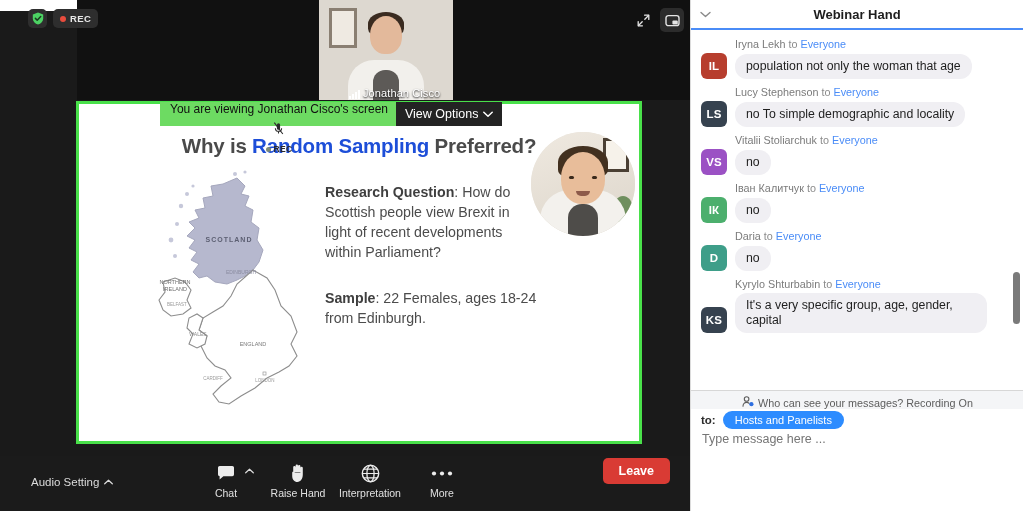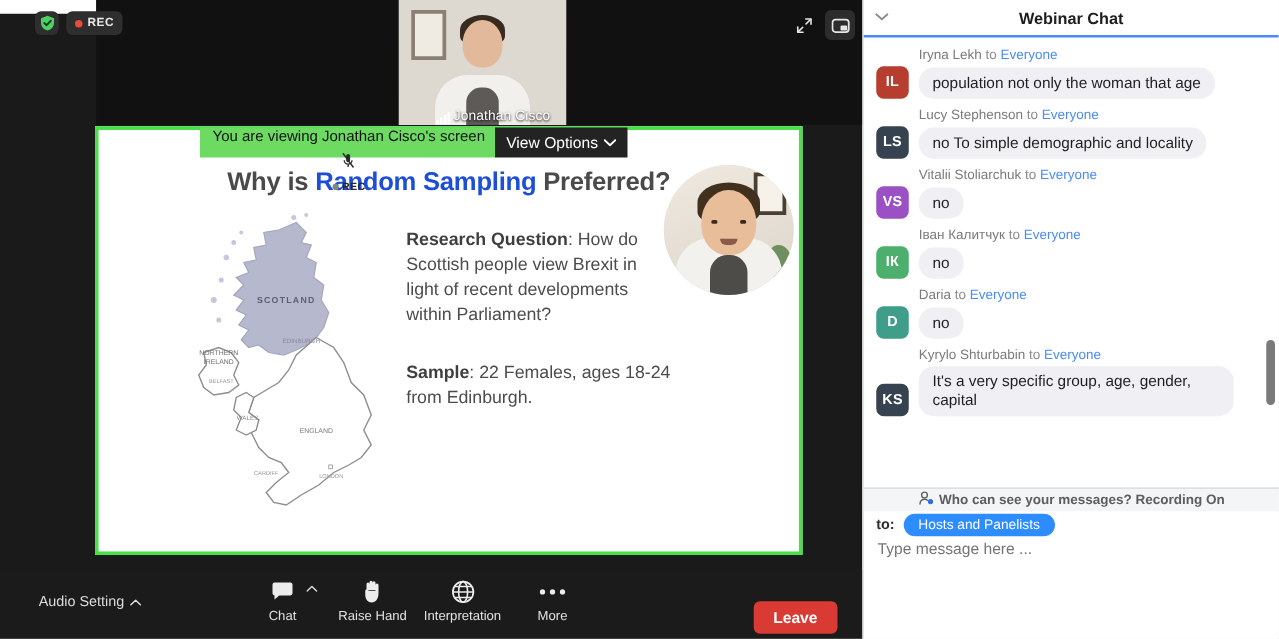--- a/index.html
+++ b/index.html
@@ -138,21 +138,21 @@
   #toolbar { position:absolute; left:0; bottom:0; width:690px; height:55px;
              background:#1b1b1b; }
   #audio-setting { position:absolute; left:31px; top:20px; display:flex;
              align-items:center; gap:5px; color:#dcdcdc; font-size:11.5px; }
   #tb-center { position:absolute; left:190px; top:6px; display:flex; gap:0px; }
   .tb-item { width:72px; display:flex; flex-direction:column; align-items:center;
              gap:3px; color:#e4e4e4; position:relative; }
   .tb-ico { height:22px; display:flex; align-items:center; justify-content:center; }
   .tb-lbl { font-size:10.5px; color:#e0e0e0; }
   .tb-caret { position:absolute; right:8px; top:4px; color:#ddd; font-size:9px; }
-  #leave-btn { position:absolute; right:20px; top:25px; background:#d93b34;
+  #leave-btn { position:absolute; right:20px; top:2px; background:#d93b34;
             color:#fff; border:none; border-radius:5px; padding:6px 16px;
             font-size:12.5px; font-weight:bold; font-family:inherit; cursor:pointer; }
 
   
   #chat { position:absolute; left:690px; top:0; width:333px; height:511px;
           background:#fff; border-left:1px solid #dcdcdc; }
   #chat-header { position:relative; height:30px; border-bottom:2px solid #4a8cf7;
           display:flex; align-items:center; justify-content:center; }
   #chat-title { font-size:13px; font-weight:bold; color:#1d1d1d; }
   #chat-collapse { position:absolute; left:9px; top:8px; color:#8a8a8a; font-size:11px; }
@@ -169,22 +169,22 @@
           display:flex; align-items:center; justify-content:center;
           color:#fff; font-size:11.5px; font-weight:600; letter-spacing:.2px; }
   .bubble { background:#f0eff3; border-radius:12px; padding:5px 11px;
           font-size:12.3px; color:#1f1f1f; line-height:15px; max-width:252px; }
 
   #chat-scrollbar { position:absolute; right:3px; top:272px; width:7px; height:52px;
           background:#7a7a7a; border-radius:4px; }
 
   #chat-notice { position:absolute; left:0; top:390px; width:333px; height:19px;
           background:#f4f5f7; border-top:1px solid #d7d7d7;
-          display:flex; align-items:center; justify-content:center; gap:4px;
-          font-size:10.8px; color:#5d5d5d;font-weight:bold; }
+          display:flex; align-items:flex-end; justify-content:center; gap:4px;
+          font-size:10.8px; color:#5d5d5d; }
   #chat-to-row { position:absolute; left:0; top:411px; width:333px;
           display:flex; align-items:center; gap:7px; padding:0 10px; }
   #to-label { font-size:11.5px; font-weight:bold; color:#2b2b2b; }
   #to-pill { background:#2d8cff; color:#fff; font-size:11px; border-radius:11px;
           padding:3px 12px; }
   #chat-input { position:absolute; left:11px; top:432px; width:300px;
           font-size:12.5px; color:#9a9a9a; background:transparent; border:none;
           outline:none; font-family:inherit; }
 
   
@@ -405,21 +405,21 @@
     </div>
   </div>
 
   <div id="chat">
     <div id="chat-header">
       <span id="chat-collapse">
         <svg width="11" height="7" viewBox="0 0 11 7" aria-hidden="true">
           <path d="M1 1.4 L5.5 5.4 L10 1.4" stroke="#8a8a8a" stroke-width="1.4" fill="none" stroke-linecap="round" stroke-linejoin="round"></path>
         </svg>
       </span>
-      <span id="chat-title">Webinar Chat</span>
+      <span id="chat-title">Webinar Hand</span>
     </div>
 
     <div id="chat-list">
       <div class="msg">
         <div class="msg-meta">
           <span>Iryna Lekh</span>
           <span class="to">to</span>
           <span class="who">Everyone</span>
         </div>
         <div class="msg-row">

